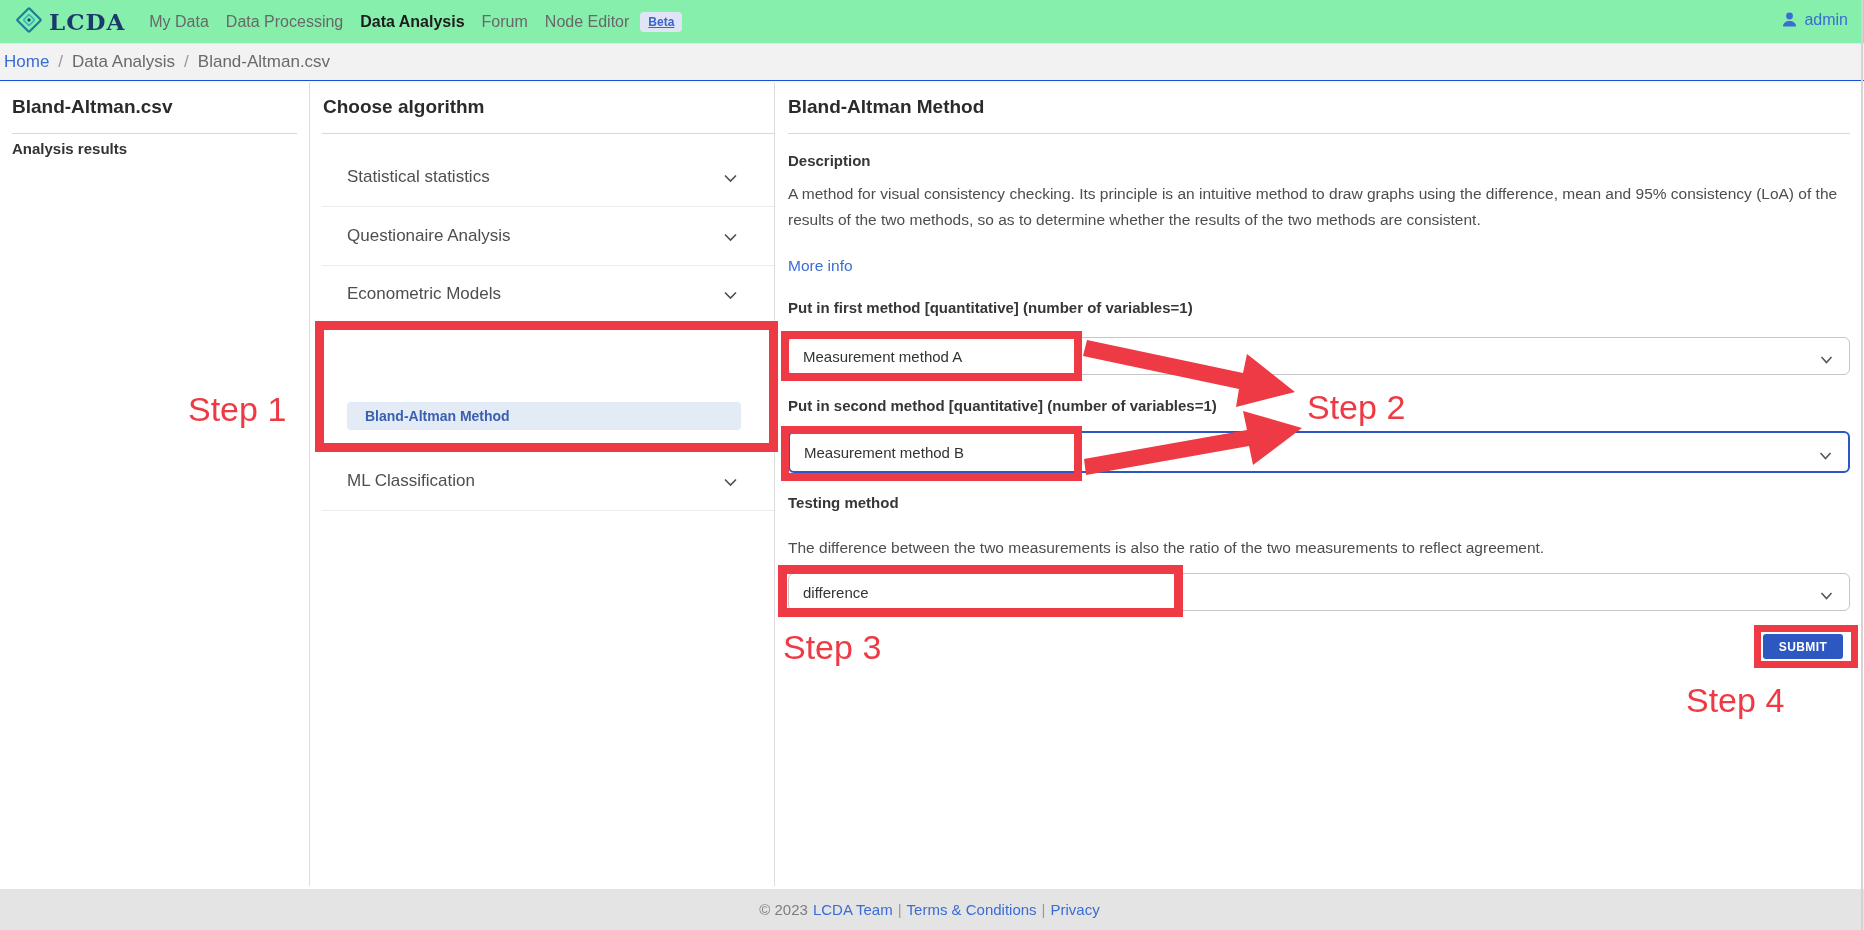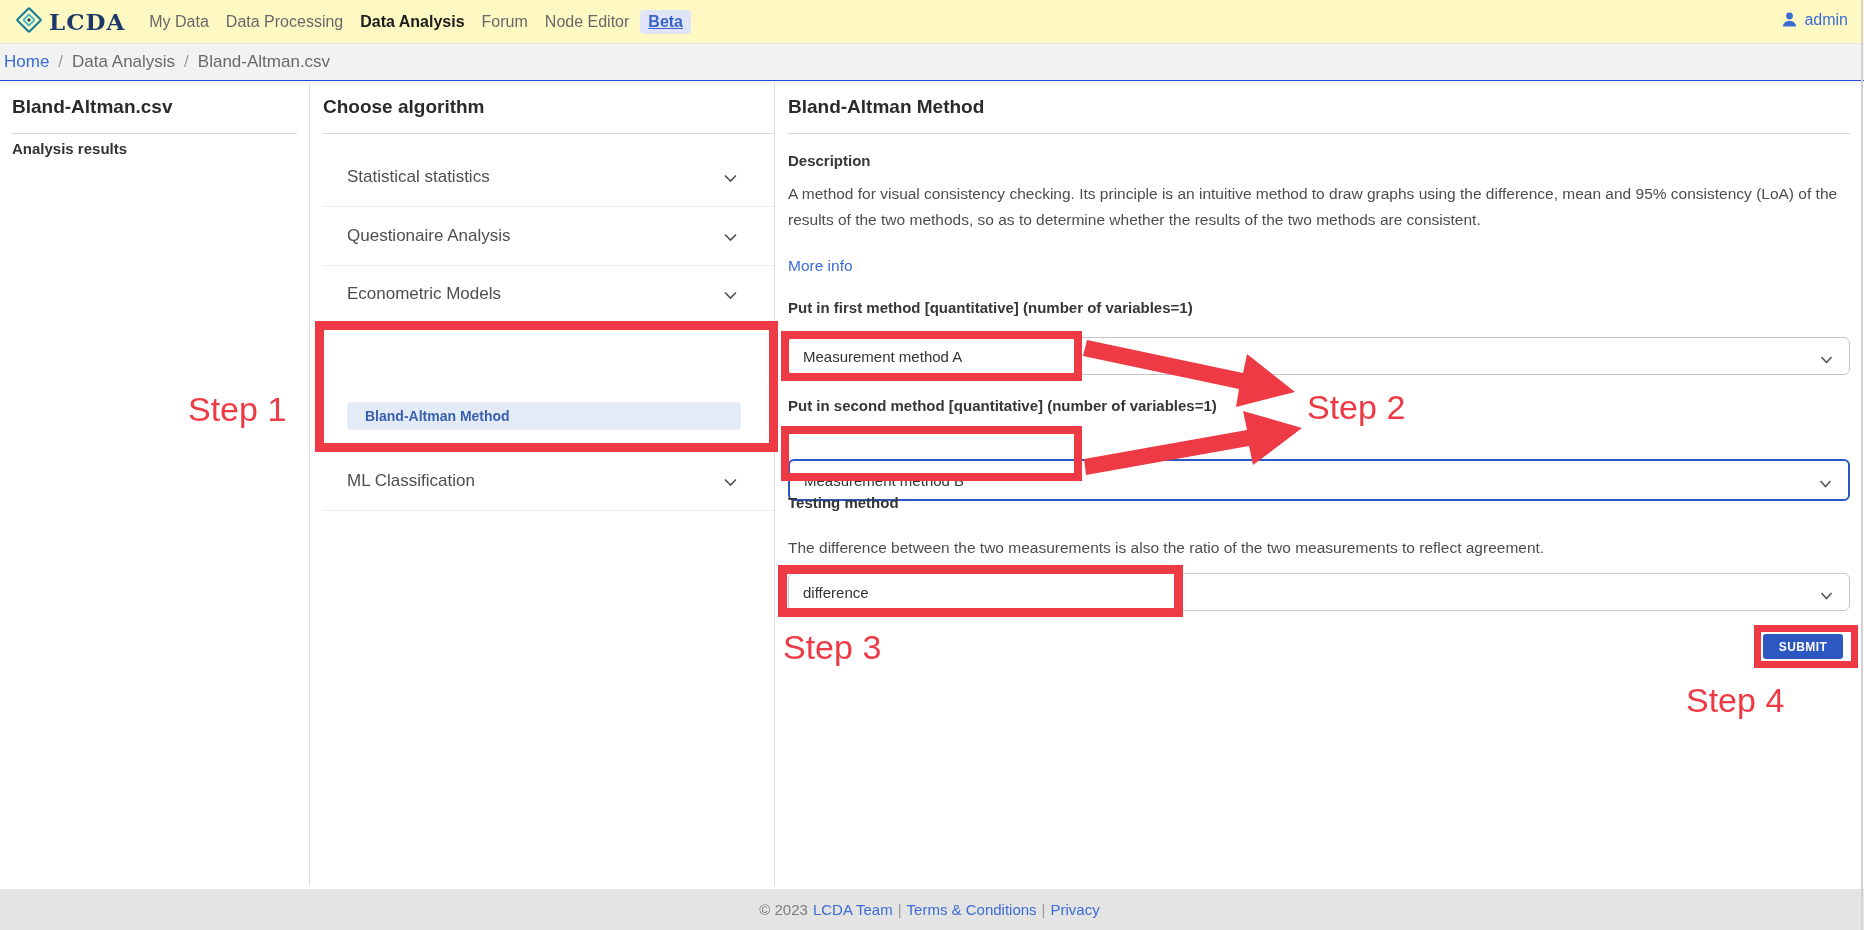--- a/index.html
+++ b/index.html
@@ -4,33 +4,33 @@
 <style>
   * { margin:0; padding:0; box-sizing:border-box; }
   html,body { background:#fff; }
   .page {
     position:relative; width:1864px; height:930px; background:#ffffff;
     font-family:"Liberation Sans", sans-serif; overflow:hidden; color:#333;
   }
   
   .topnav {
     position:absolute; left:0; top:0; width:1864px; height:44px;
-    background:#fef9c3; border-bottom:1px solid #e7e7e7;
+    background:#86efac; border-bottom:1px solid #e7e7e7;
     display:flex; align-items:center; padding:0 16px;
   }
   .brand { display:flex; align-items:center; gap:7px; cursor:pointer; }
   .brand-text {
     font-family:"DejaVu Serif","Liberation Serif",serif; font-weight:bold;
     font-size:23px; color:#1b3a6b; letter-spacing:1px;
   }
   .nav-items { display:flex; align-items:center; margin-left:24px; gap:17px; }
   .nav-item { font-size:16px; color:#686868; cursor:pointer; white-space:nowrap; }
   .nav-item.active { color:#1d1d1d; font-weight:bold; }
   .beta-badge {
-    background:#dfe5f7; color:#3b63c9; font-size:16px; font-weight:bold;
+    background:#dfe5f7; color:#3b63c9; font-size:12px; font-weight:bold;
     padding:3px 8px; border-radius:4px; margin-left:-6px;text-decoration:underline;
   }
   .nav-right { margin-left:auto; display:flex; gap:6px; color:#3b6cd4; }
   .nav-user { font-size:16px; color:#3b6cd4; cursor:pointer; }
   
   .breadcrumb {
     position:absolute; left:0; top:44px; width:1864px; height:37px;
     background:#f2f2f2; border-bottom:1px solid #1d4ed8;
     box-shadow:0 1px 3px rgba(0,0,0,0.06);
     display:flex; align-items:center; padding-left:4px; font-size:17px; color:#6a6a6a;
@@ -207,21 +207,21 @@
   <div class="fake-select" style="top:337px;">
     <span>Measurement method A</span>
     <span class="sel-chev">
       <svg width="13" height="10" viewBox="0 0 13 10">
           <path d="M1.5 2 L6.5 7.5 L11.5 2" fill="none" stroke="#555" stroke-width="1.6"></path>
         </svg>
     </span>
   </div>
 
   <div class="abs m-heading" style="left:788px; top:397px;">Put in second method [quantitative] (number of variables=1)</div>
-  <div class="fake-select focused" style="top:431px;margin-top:28px;">
+  <div class="fake-select focused" style="top:431px;">
     <span>Measurement method B</span>
     <span class="sel-chev">
       <svg width="13" height="10" viewBox="0 0 13 10">
           <path d="M1.5 2 L6.5 7.5 L11.5 2" fill="none" stroke="#555" stroke-width="1.6"></path>
         </svg>
     </span>
   </div>
 
   <div class="abs m-heading" style="left:788px; top:494px;">Testing method</div>
   <div class="abs m-para" style="left:788px; top:535px;">The difference between the two measurements is also the ratio of the two measurements to reflect agreement.</div>

